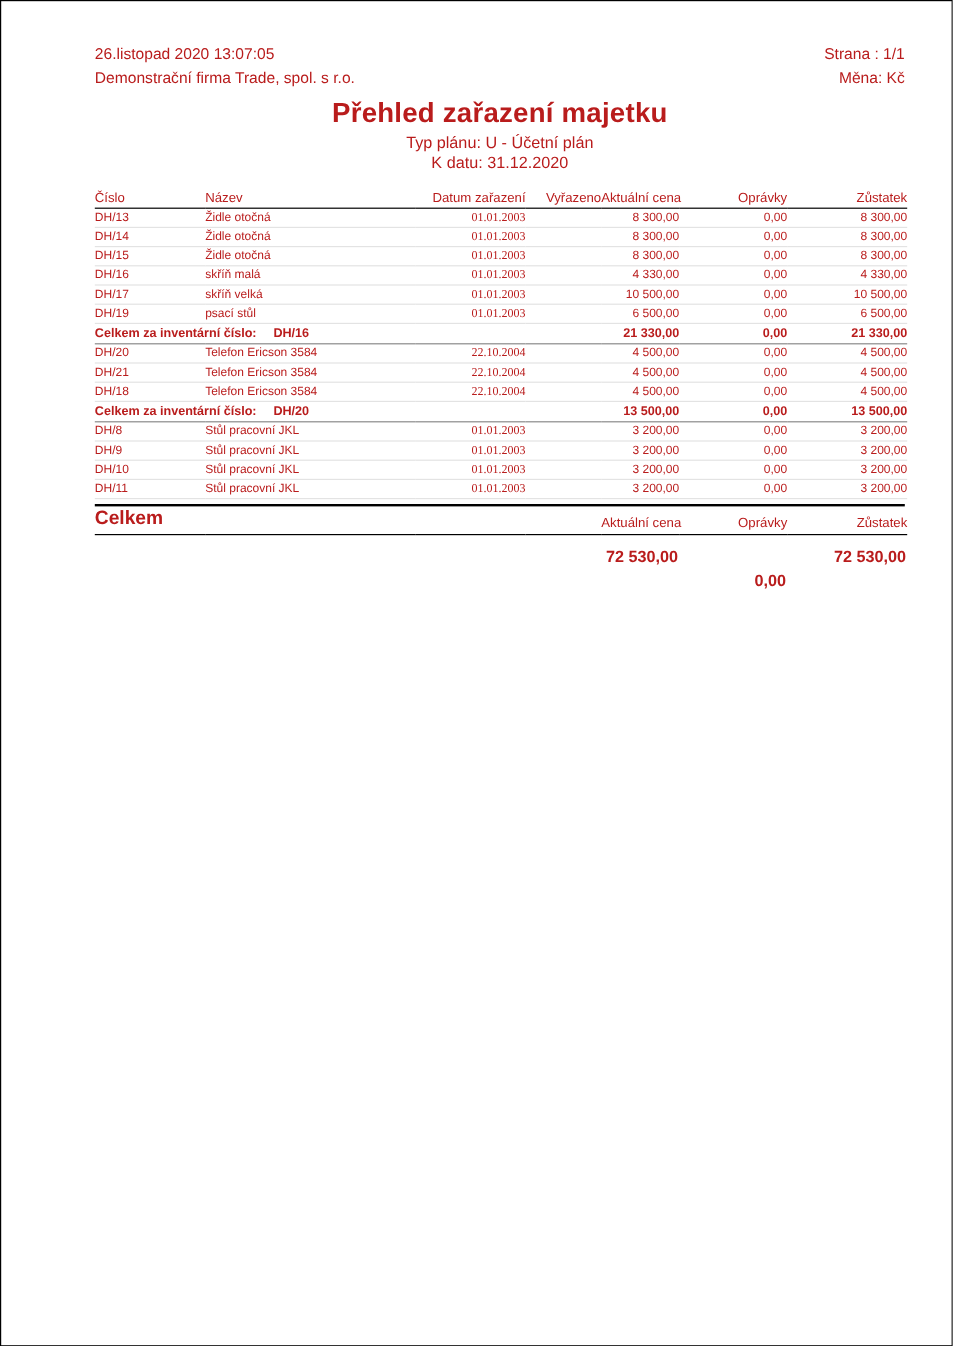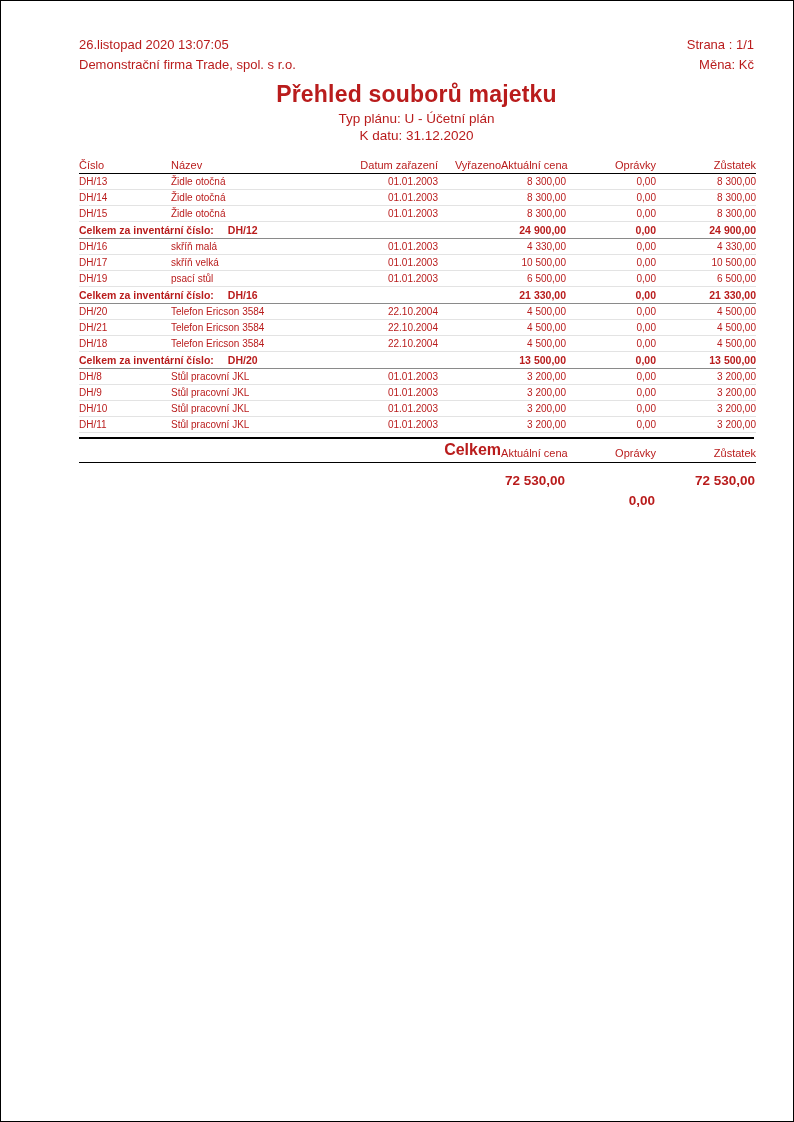--- a/index.html
+++ b/index.html
@@ -68,30 +68,30 @@
   }
   .al { text-align: left; }
   .ar { text-align: right; }
 
   tr.item td { border-bottom: 1px solid #e3e3e3; }
   tr.total td {
     font-weight: bold;
     font-size: 10.5px;
     border-bottom: 1px solid #8a8a8a;
   }
-  td.datum-val { padding-right: 14px; }
+  td.datum-val { padding-right: 14px; font-family: Liberation Serif, serif; }
   .total-code { margin-left: 14px; }
 
   .summary { margin-top: 4px; border-top: 2px solid #000; }
   table.summary-table {
     border-collapse: collapse;
     width: 677px;
     table-layout: fixed;
   }
-  table.summary-table td { white-space: nowrap; text-align: right; }
+  table.summary-table td { white-space: nowrap; }
   tr.sum-head td {
     border-bottom: 1px solid #000;
     padding: 2px 0 3px 0;
     vertical-align: bottom;
   }
   .celkem-label { font-size: 16px; font-weight: bold; }
   .sum-col-head { font-size: 11px; font-weight: normal; }
   tr.sum-vals td {
     font-size: 13.5px;
     font-weight: bold;
@@ -111,21 +111,21 @@
 
     <div class="hdr-line">
       <span>26.listopad 2020 13:07:05</span>
       <span>Strana : 1/1</span>
     </div>
     <div class="hdr-line">
       <span>Demonstrační firma Trade, spol. s r.o.</span>
       <span>Měna: Kč</span>
     </div>
 
-    <div class="report-title">Přehled souborů majetku</div>
+    <div class="report-title">Přehled zařazení majetku</div>
 
     <div class="subtitle">
       <div>Typ plánu: U - Účetní plán</div>
       <div>K datu: 31.12.2020</div>
     </div>
 
     <table class="report">
       <colgroup>
         <col class="c-cislo">
           <col class="c-nazev">
@@ -167,28 +167,20 @@
         </tr>
         <tr class="item">
           <td class="al">DH/15</td>
           <td class="al">Židle otočná</td>
           <td class="ar datum-val">01.01.2003</td>
           <td class="ar"></td>
           <td class="ar">8 300,00</td>
           <td class="ar">0,00</td>
           <td class="ar">8 300,00</td>
         </tr>
-        <tr class="total">
-          <td class="al" colspan="4">
-            <span>Celkem za inventární číslo:</span><span class="total-code">DH/12</span>
-          </td>
-          <td class="ar">24 900,00</td>
-          <td class="ar">0,00</td>
-          <td class="ar">24 900,00</td>
-        </tr>
         <tr class="item">
           <td class="al">DH/16</td>
           <td class="al">skříň malá</td>
           <td class="ar datum-val">01.01.2003</td>
           <td class="ar"></td>
           <td class="ar">4 330,00</td>
           <td class="ar">0,00</td>
           <td class="ar">4 330,00</td>
         </tr>
         <tr class="item">

